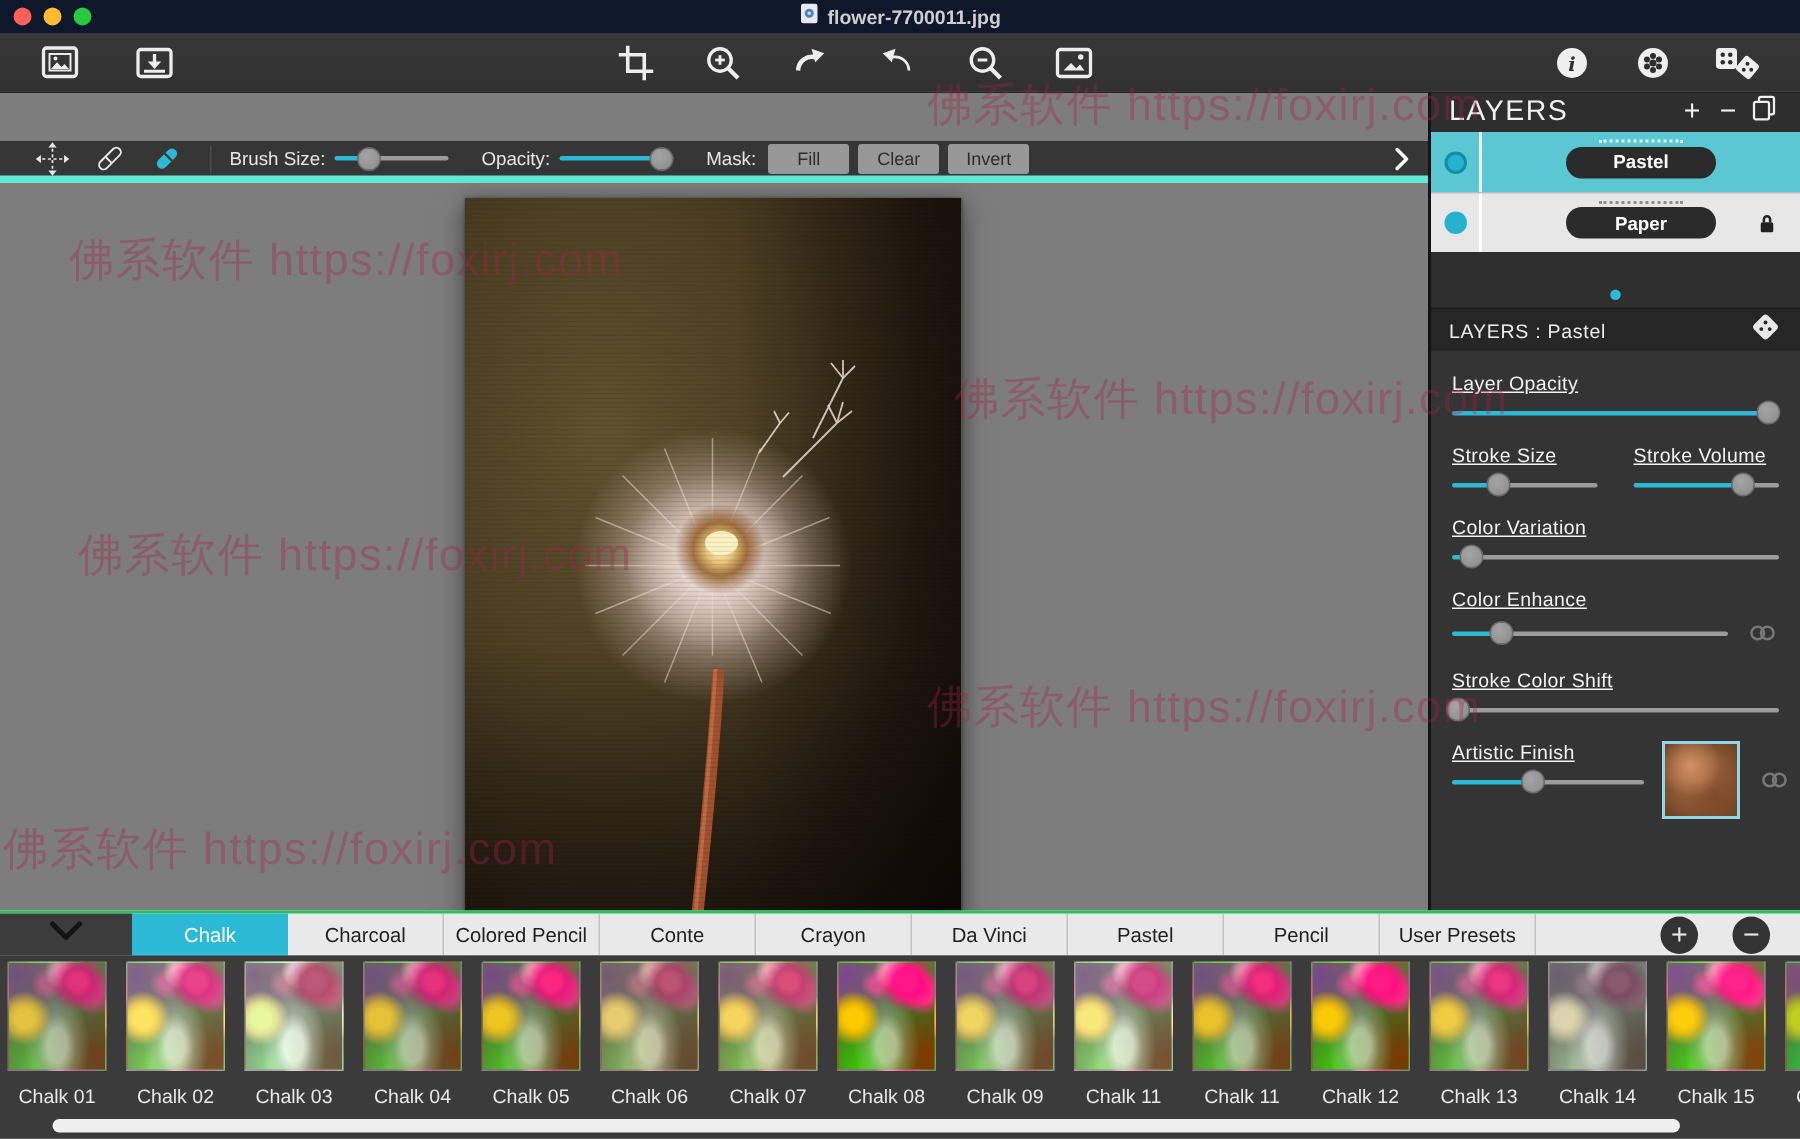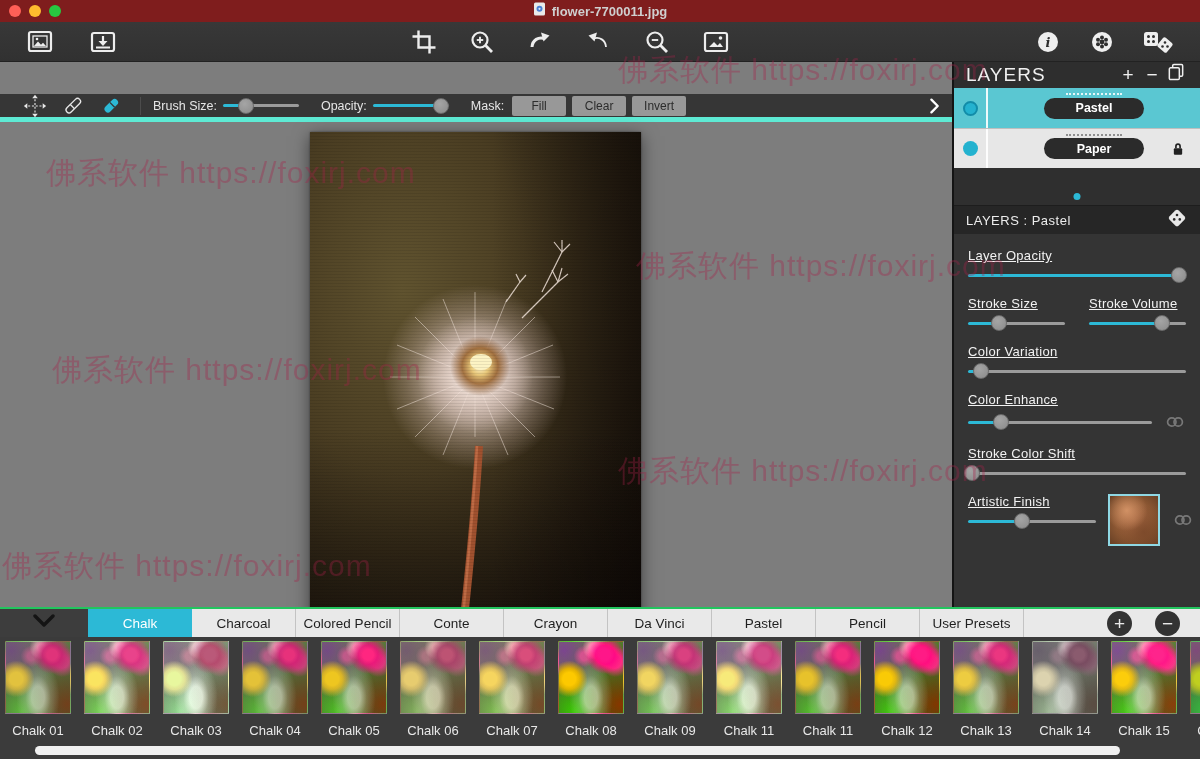--- a/index.html
+++ b/index.html
@@ -1,21 +1,21 @@
 <!DOCTYPE html>
 <html><head>
 <meta charset="utf-8">
 <style>
   html,body{margin:0;padding:0;background:#555;}
   *{box-sizing:border-box;}
   .app{position:relative;width:1200px;height:759px;overflow:hidden;
        font-family:"Liberation Sans",sans-serif;background:#7d7d7d;
        -webkit-font-smoothing:antialiased;}
   
-  .titlebar{position:relative;height:22px;background:#7f1d1d;display:flex;align-items:center;text-decoration:underline;}
+  .titlebar{position:relative;height:22px;background:#0f172a;display:flex;align-items:center;text-decoration:underline;}
   .traffic{display:flex;gap:8px;margin-left:9px;}
   .tl{width:12px;height:12px;border-radius:50%;}
   .tl.red{background:#ff5f57;}.tl.yellow{background:#febc2e;}.tl.green{background:#28c840;}
   .titlewrap{position:absolute;left:0;right:0;display:flex;justify-content:center;align-items:center;gap:6px;}
   .titletext{font-size:13px;font-weight:bold;color:#cfcfcf;}
   
   .toolbar1{position:relative;height:40px;background:linear-gradient(#383838,#313131);border-bottom:1px solid #222;}
   .tbicon{position:absolute;top:4px;width:32px;height:32px;display:flex;align-items:center;justify-content:center;}
   
   .mid{display:flex;height:545px;}

